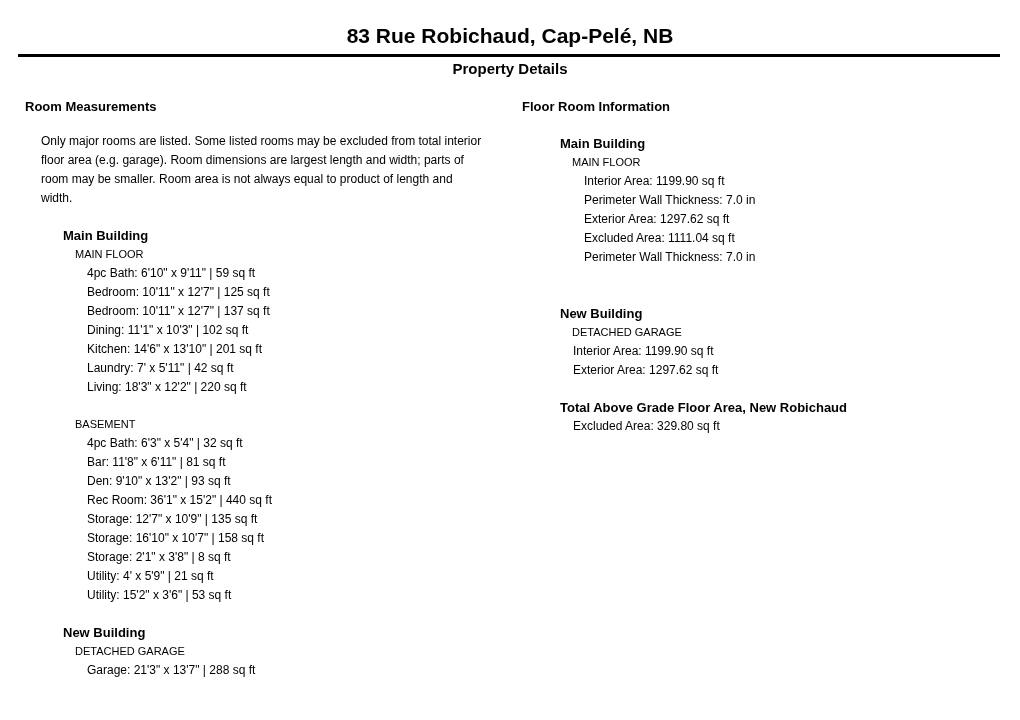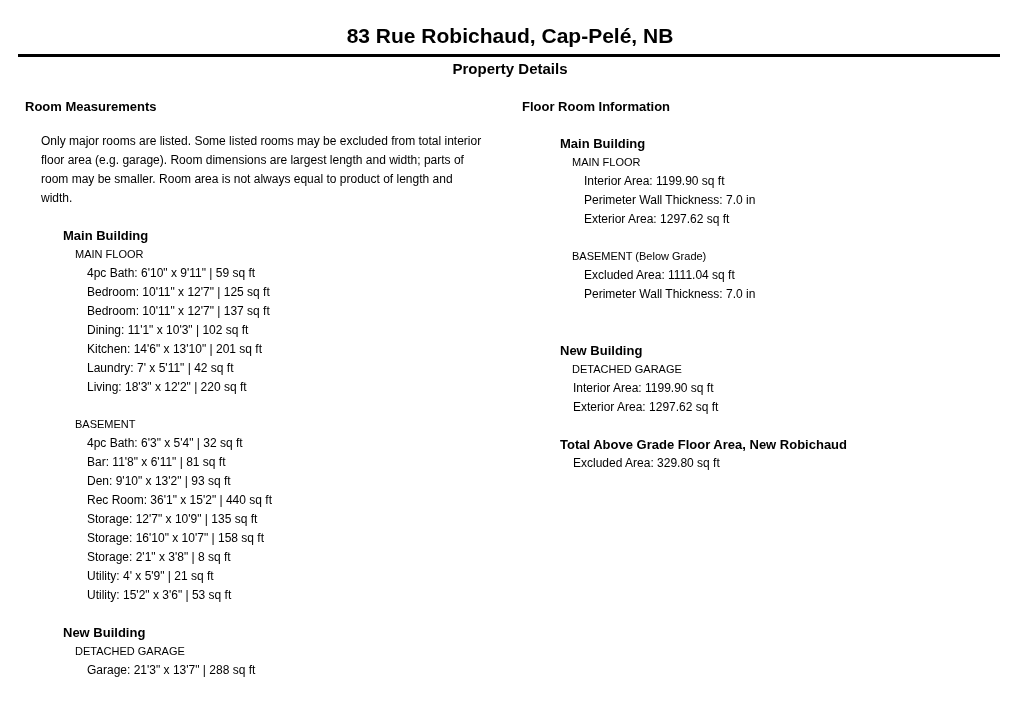--- a/index.html
+++ b/index.html
@@ -131,21 +131,20 @@
     <section class="col col-right">
       <h3 class="section-heading">Floor Room Information</h3>
 
       <div class="line building-name gap-1">Main Building</div>
 
       <div class="line floor-name">MAIN FLOOR</div>
       <div class="line detail-line">Interior Area: 1199.90 sq ft</div>
       <div class="line detail-line">Perimeter Wall Thickness: 7.0 in</div>
       <div class="line detail-line">Exterior Area: 1297.62 sq ft</div>
 
-      <div class="line floor-name gap-1">BASEMENT (Below Grade)</div>
       <div class="line detail-line">Excluded Area: 1111.04 sq ft</div>
       <div class="line detail-line">Perimeter Wall Thickness: 7.0 in</div>
 
       <div class="line building-name gap-2">New Building</div>
       <div class="line floor-name">DETACHED GARAGE</div>
 
       <div class="line total-detail">Interior Area: 1199.90 sq ft</div>
       <div class="line total-detail">Exterior Area: 1297.62 sq ft</div>
 
       <div class="line total-heading gap-1">Total Above Grade Floor Area, New Robichaud</div>

